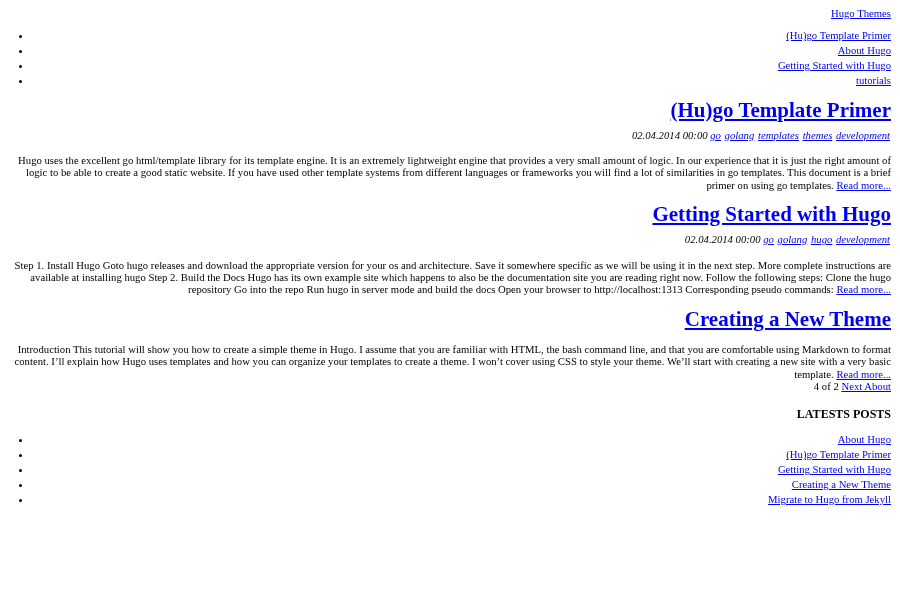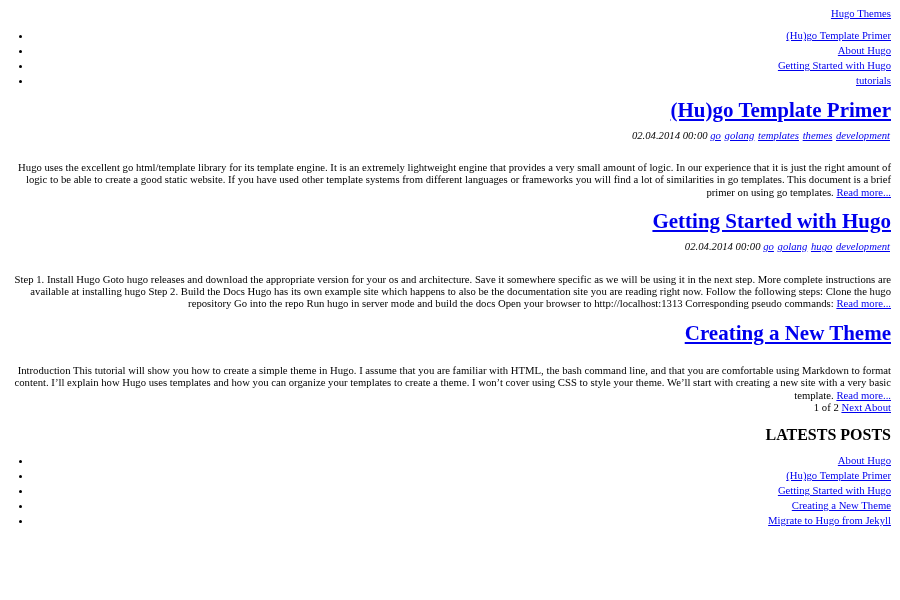--- a/index.html
+++ b/index.html
@@ -21,24 +21,24 @@
   ul.link-list li { margin: 0 0 2.5px 0; }
   h1.post-title {
     font-size: 21px;
     line-height: 22px;
     margin: 12px 0 0 0;
     font-weight: bold;
   }
   h1.post-title a { text-decoration: underline; }
   p.post-meta { margin: 8px 0 0 0; font-style: italic; }
   p.post-meta a { margin-right: 1px; }
-  p.post-summary { margin: 20px 0 0 0; }
+  p.post-summary { margin: 13px 0 0 0; }
   p.pagination { margin: 0; }
   h2.latest-heading {
-    font-size: 16px;
+    font-size: 12px;
     line-height: 18px;
     margin: 13px 0 0 0;
     font-weight: bold;
   }
   p.footer-line { margin: 10px 0 0 0; }
 </style>
 </head>
 <body>
 
 <div class="content">
@@ -81,21 +81,21 @@
       <a>Read more...</a></p>
   </article>
 
   <article>
     <h1 class="post-title"><a>Creating a New Theme</a></h1>
     <p class="post-summary"><span>Introduction This tutorial will show you how to create a simple theme in Hugo. I assume that you are familiar with HTML, the bash command line, and that you are comfortable using Markdown to format content. I’ll explain how Hugo uses templates and how you can organize your templates to create a theme. I won’t cover using CSS to style your theme. We’ll start with creating a new site with a very basic template.</span>
       <a>Read more...</a></p>
   </article>
 
   <p class="pagination">
-    <span>1 of 2</span>
+    <span>4 of 2</span>
     <a>Next About</a>
   </p>
 
   <h2 class="latest-heading">LATESTS POSTS</h2>
 
   <ul class="link-list">
     <li><a>About Hugo</a></li>
     <li><a>(Hu)go Template Primer</a></li>
     <li><a>Getting Started with Hugo</a></li>
     <li><a>Creating a New Theme</a></li>

